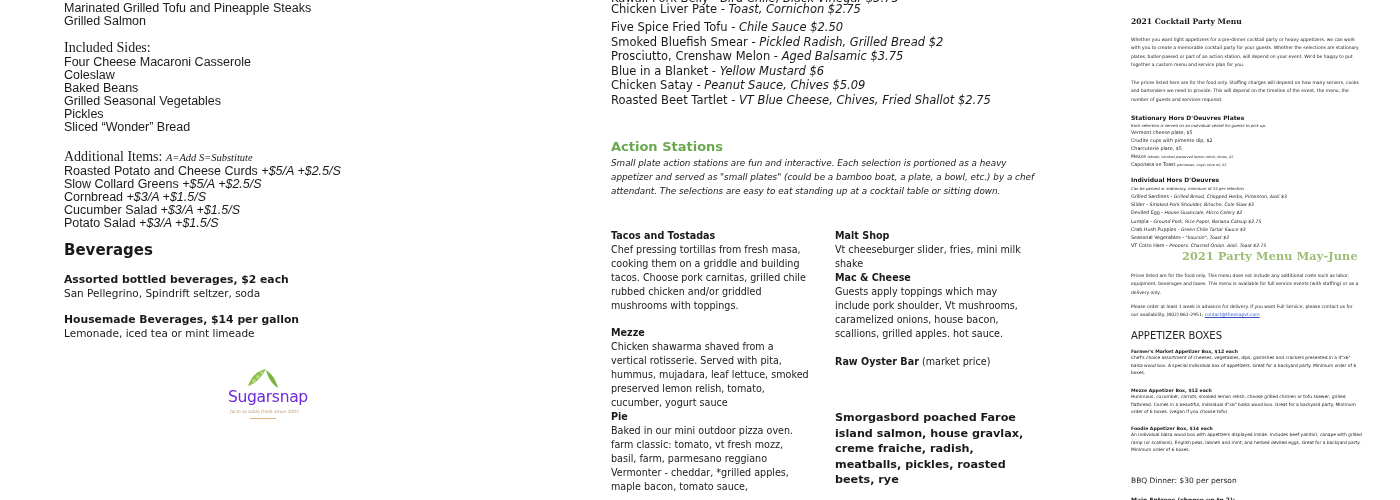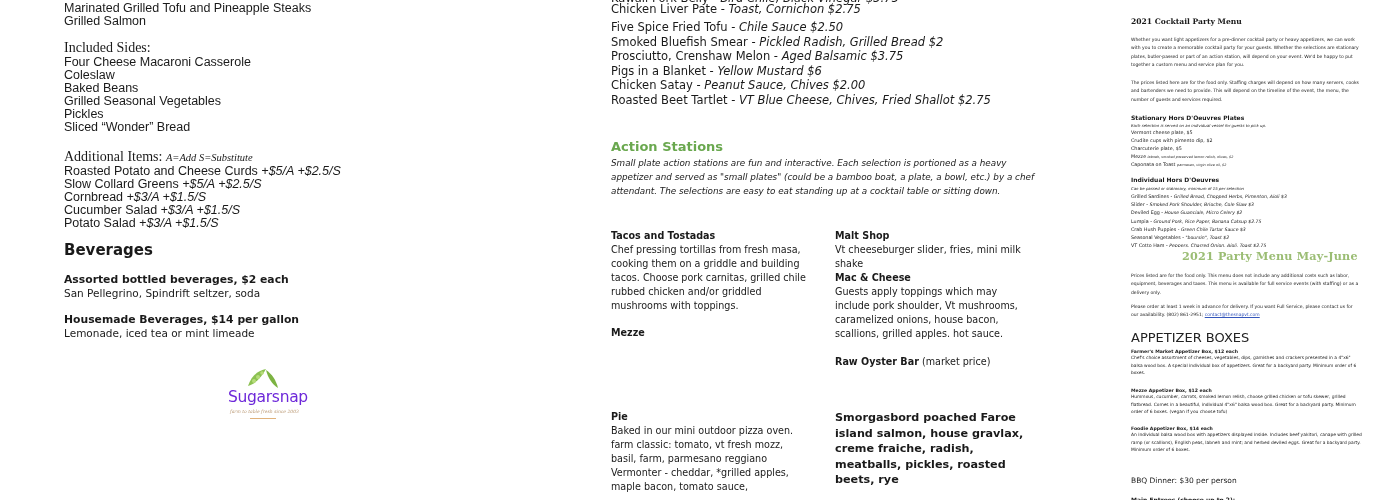--- a/index.html
+++ b/index.html
@@ -31,21 +31,21 @@
   .st2 { position:absolute; font-family:"DejaVu Sans", sans-serif; font-size:11.2px; line-height:15.5px;font-weight:bold; }
   
   .p3 .t { font-family:"DejaVu Serif", serif; font-weight:bold; font-size:7.6px; }
   .p3 .txt { font-family:"DejaVu Sans", sans-serif; font-size:4.5px; line-height:8.4px; width:228px; }
   .p3 .sh { font-family:"DejaVu Sans", sans-serif; font-weight:bold; font-size:6px; line-height:8px; white-space:nowrap; }
   .p3 .sub { font-family:"DejaVu Sans", sans-serif; font-style:italic; font-size:3.9px; line-height:7px; white-space:nowrap; }
   .p3 .it { font-family:"DejaVu Sans", sans-serif; font-size:4.8px; line-height:8.2px; white-space:nowrap; }
   .p3 .it i { font-style:italic; font-size:4.6px; }
   .p3 .it i.small { font-size:3.4px; }
   .p3 .green { font-family:"DejaVu Serif", serif; color:#9bbd74; font-weight:bold; font-size:11.2px; letter-spacing:0.2px; }
-  .p3 .boxes { font-family:"DejaVu Sans", sans-serif; font-size:13px; color:#222;text-align:center; }
+  .p3 .boxes { font-family:"DejaVu Sans", sans-serif; font-size:10px; color:#222;text-align:center; }
   .p3 .bh { font-family:"DejaVu Sans", sans-serif; font-size:4.6px; font-weight:bold; }
   .p3 .bt { font-family:"DejaVu Sans", sans-serif; font-size:4.4px; line-height:7.7px; width:232px; }
   .p3 .bbq { font-family:"DejaVu Sans", sans-serif; font-size:7.5px; }
   .link { color:#3355bb; text-decoration:underline; }
 </style>
 </head>
 <body>
 
 <div class="col p1">
   <div class="abs line" style="top:2px">Marinated Grilled Tofu and Pineapple Steaks</div>
@@ -92,34 +92,35 @@
   <div class="tag">farm to table fresh since 2003</div>
   <div class="rule"></div>
 </div>
 
 <div class="col p2">
   <div class="abs hors" style="top:-9px"><span>Kawaii Pork Belly</span> - <i>Bird Chile, Black Vinegar $3.75</i></div>
   <div class="abs hors" style="top:2px"><span>Chicken Liver Pate</span> - <i>Toast, Cornichon $2.75</i></div>
   <div class="abs hors" style="top:20px"><span>Five Spice Fried Tofu</span> - <i>Chile Sauce $2.50</i></div>
   <div class="abs hors" style="top:35px"><span>Smoked Bluefish Smear</span> - <i>Pickled Radish, Grilled Bread $2</i></div>
   <div class="abs hors" style="top:49px"><span>Prosciutto, Crenshaw Melon</span> - <i>Aged Balsamic $3.75</i></div>
-  <div class="abs hors" style="top:64px"><span>Pigs in a Blanket</span> - <i>Yellow Mustard $6</i></div>
-  <div class="abs hors" style="top:78px"><span>Chicken Satay</span> - <i>Peanut Sauce, Chives $2.00</i></div>
+  <div class="abs hors" style="top:64px"><span>Blue in a Blanket</span> - <i>Yellow Mustard $6</i></div>
+  <div class="abs hors" style="top:78px"><span>Chicken Satay</span> - <i>Peanut Sauce, Chives $5.09</i></div>
   <div class="abs hors" style="top:93px"><span>Roasted Beet Tartlet</span> - <i>VT Blue Cheese, Chives, Fried Shallot $2.75</i></div>
 
   <div class="abs as-title" style="top:139px">Action Stations</div>
   <div class="abs as-desc" style="top:156px">Small plate action stations are fun and interactive. Each selection is portioned as a heavy appetizer and served as "small plates" (could be a bamboo boat, a plate, a bowl, etc.)  by a chef attendant. The selections are easy to eat standing up at a cocktail table or sitting down.</div>
 </div>
 
 <div class="st" style="left:611px;top:229px;width:200px">
   <div class="h">Tacos and Tostadas</div>
   <div>Chef pressing tortillas from fresh masa, cooking them on a griddle and building tacos. Choose pork carnitas, grilled chile rubbed chicken and/or griddled mushrooms with toppings.</div>
 </div>
 <div class="st" style="left:611px;top:326px;width:200px">
   <div class="h">Mezze</div>
+  <div>Chicken shawarma shaved from a vertical rotisserie. Served with pita,  hummus, mujadara, leaf lettuce, smoked preserved lemon relish, tomato, cucumber, yogurt sauce</div>
 </div>
 <div class="st" style="left:611px;top:410px;width:200px">
   <div class="h">Pie</div>
   <div>Baked in our mini outdoor pizza oven. farm classic: tomato, vt fresh mozz,  basil, farm, parmesano reggiano</div>
   <div>Vermonter -  cheddar, *grilled apples,  maple bacon, tomato sauce,</div>
 </div>
 
 <div class="st" style="left:835px;top:229px;width:195px">
   <div class="h">Malt Shop</div>
   <div>Vt cheeseburger slider, fries, mini milk shake</div>

